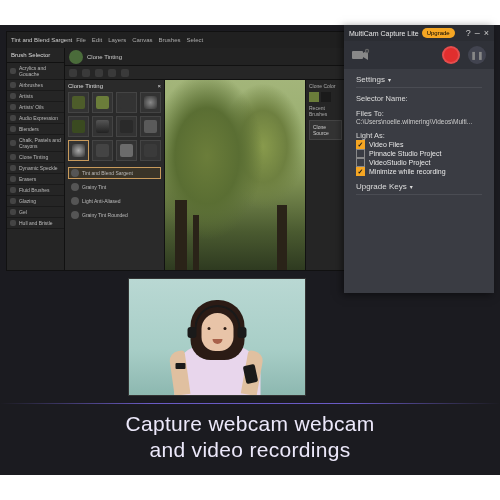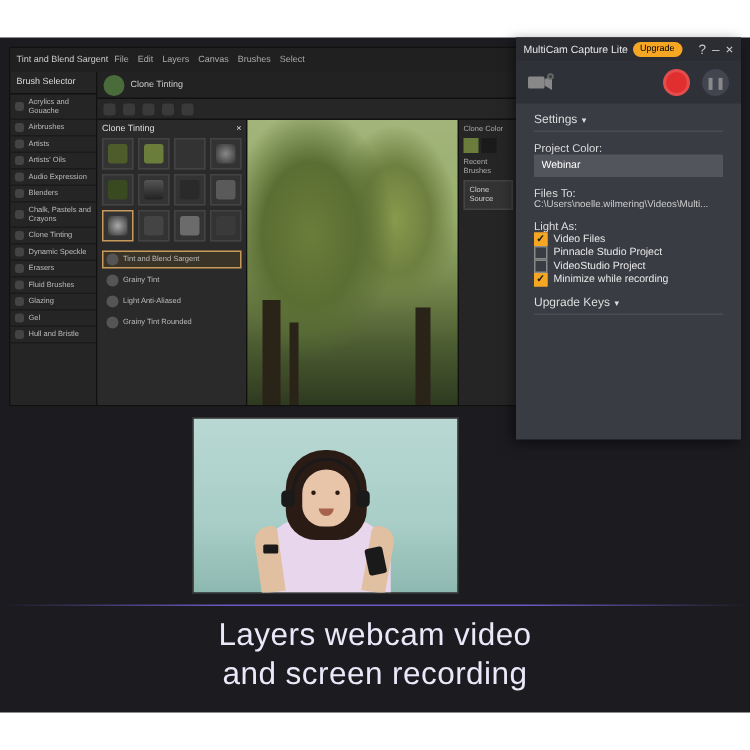--- a/index.html
+++ b/index.html
@@ -394,22 +394,21 @@
           <div class="rec-btn"></div>
           <div class="pause-btn">❚❚</div>
         </div>
       </div>
       <div class="cap-body">
         <div class="sect-title">
           <span>Settings</span>
           <span class="chev">▾</span>
         </div>
         <div>
-          <div class="field-label">Project Color:</div>
-          <input class="text-input" value="Webinar" style="">
+          <div class="field-label">Selector Name:</div>
         </div>
         <div>
           <div class="field-label">Files To:</div>
           <div class="path-text">C:\Users\noelle.wilmering\Videos\Multi...</div>
         </div>
         <div>
           <div class="field-label">Light As:</div>
           <div class="check-row">
             <span class="chk on">✓</span>
             <span>Video Files</span>
@@ -450,18 +449,18 @@
               <span class="eye"></span>
               <span class="eye"></span>
             </div>
           <div class="mouth"></div>
         </div>
       </div>
     </div>
 
     <div class="rule"></div>
     <div class="caption">
-      <div>Layers webcam video</div>
-      <div>and screen recording</div>
+      <div>Capture webcam webcam</div>
+      <div>and video recordings</div>
     </div>
 
   </div>
 </div>
 
 </body></html>

